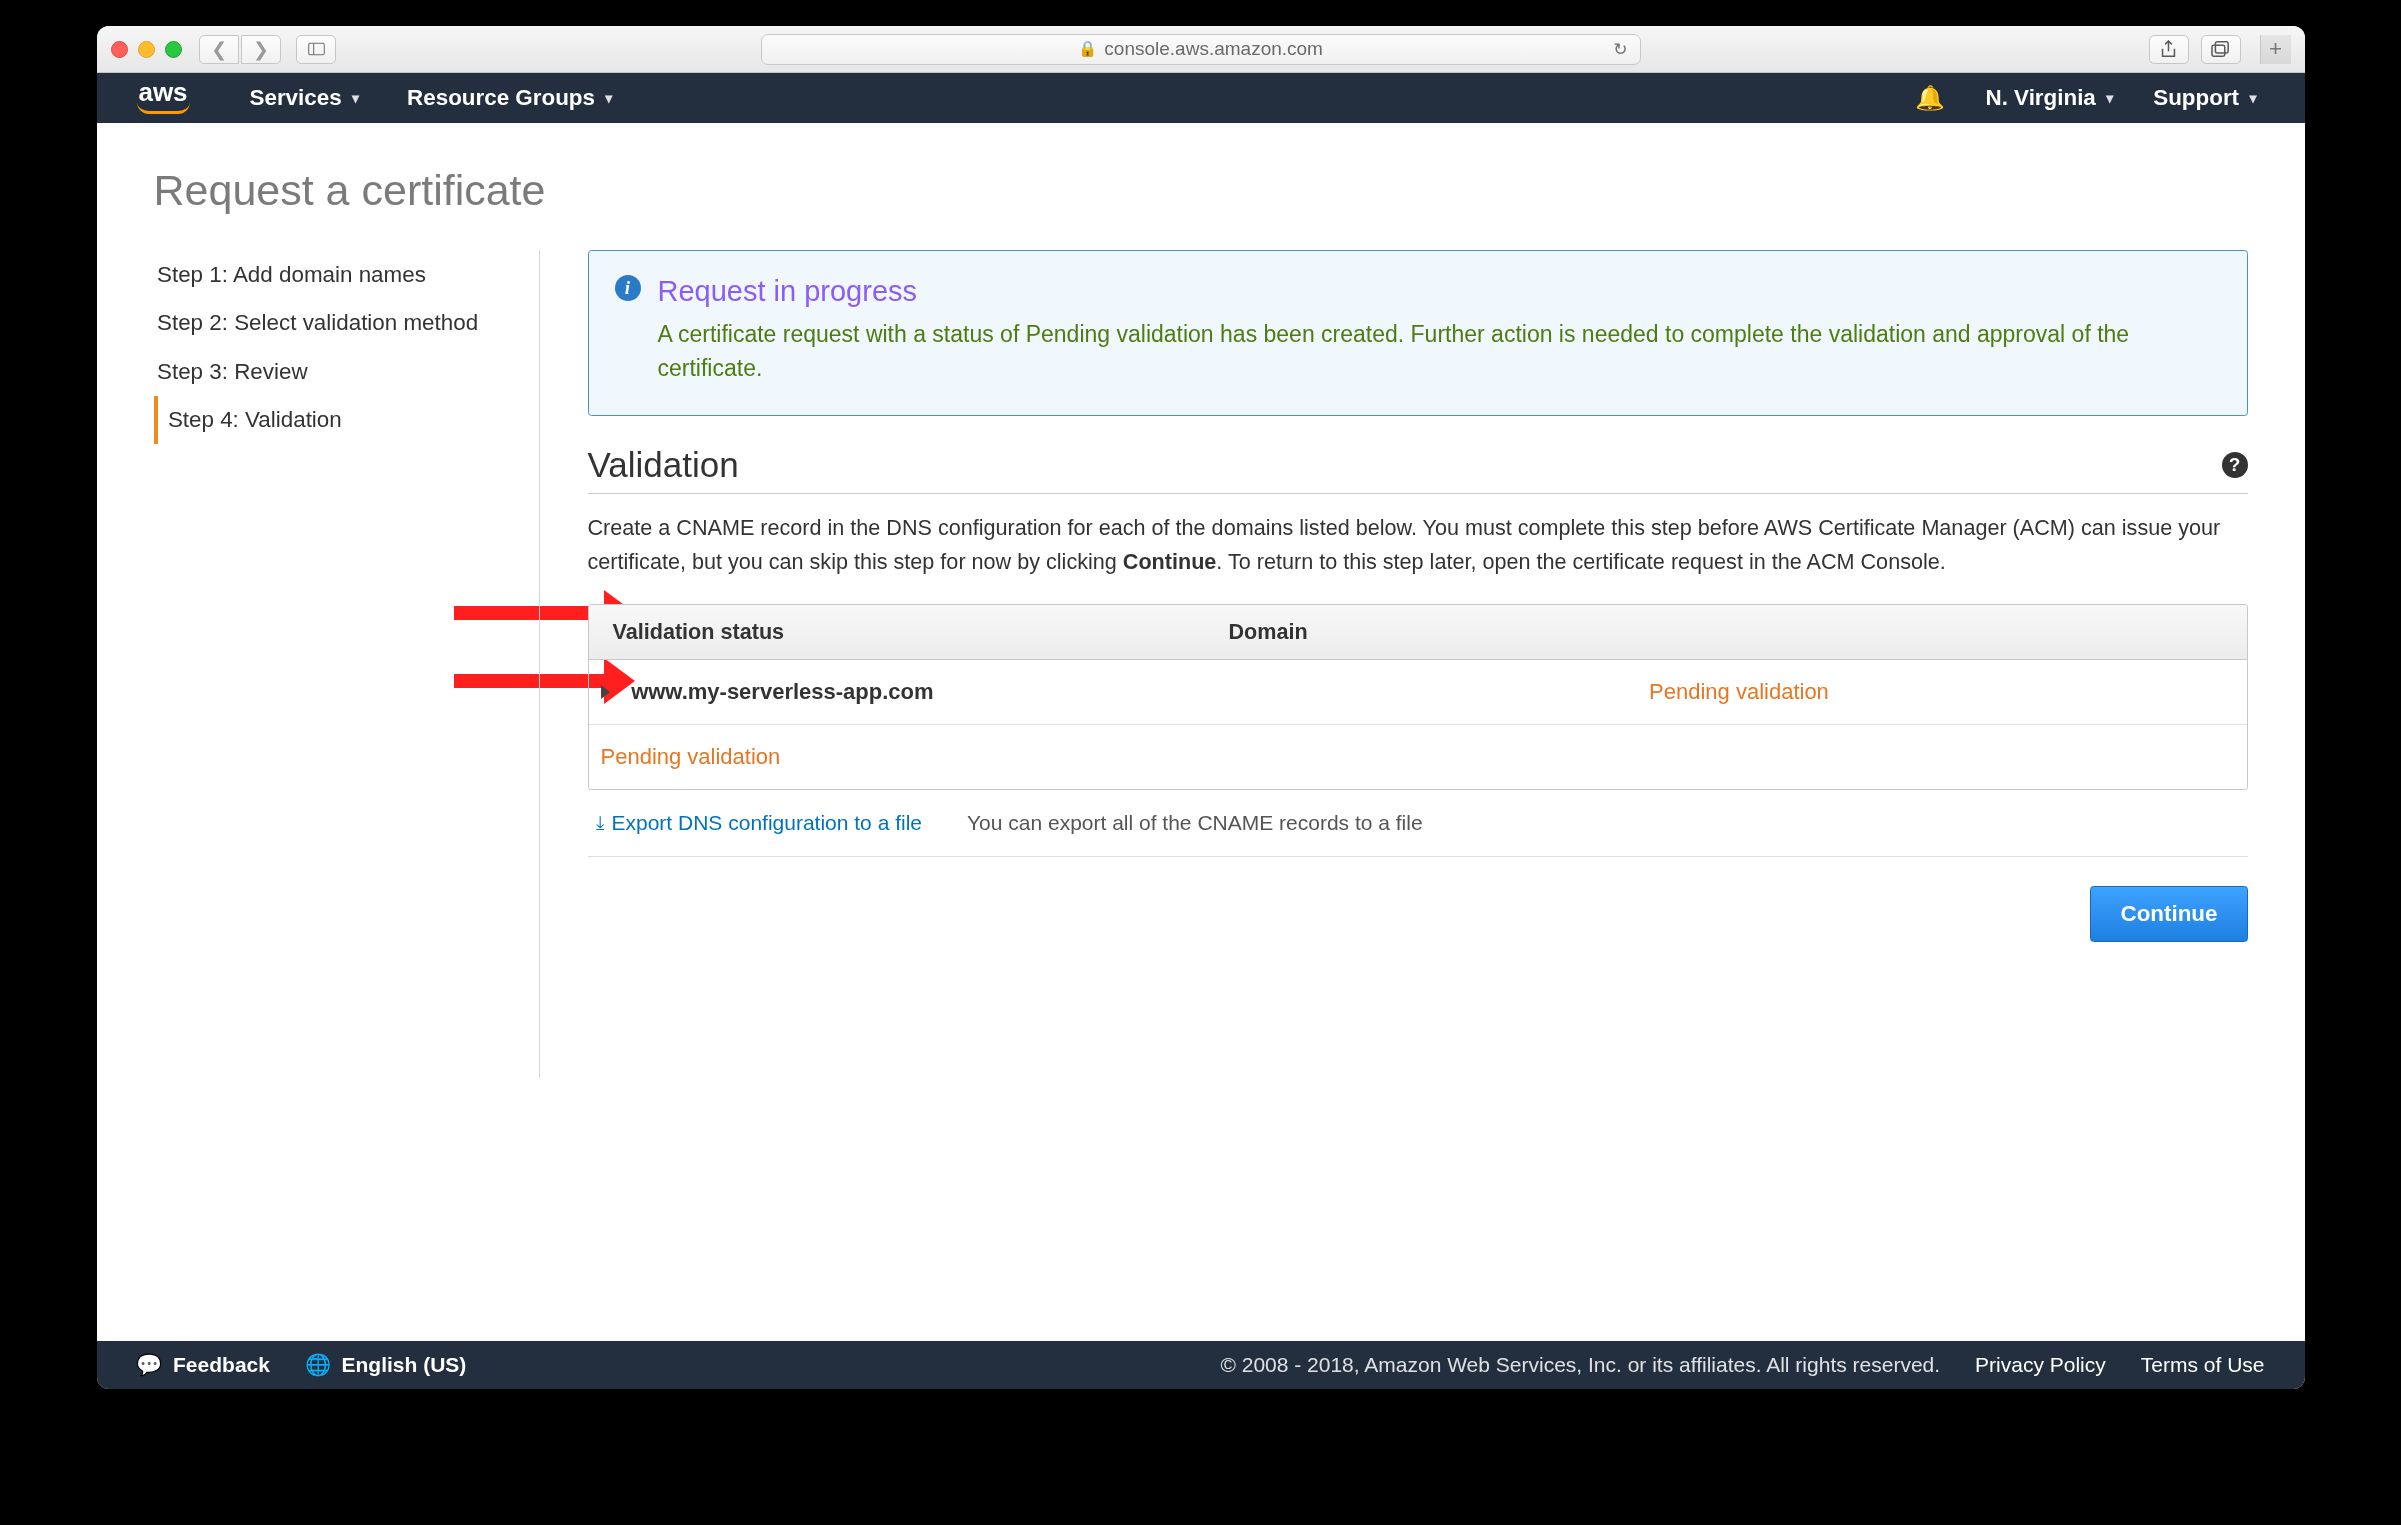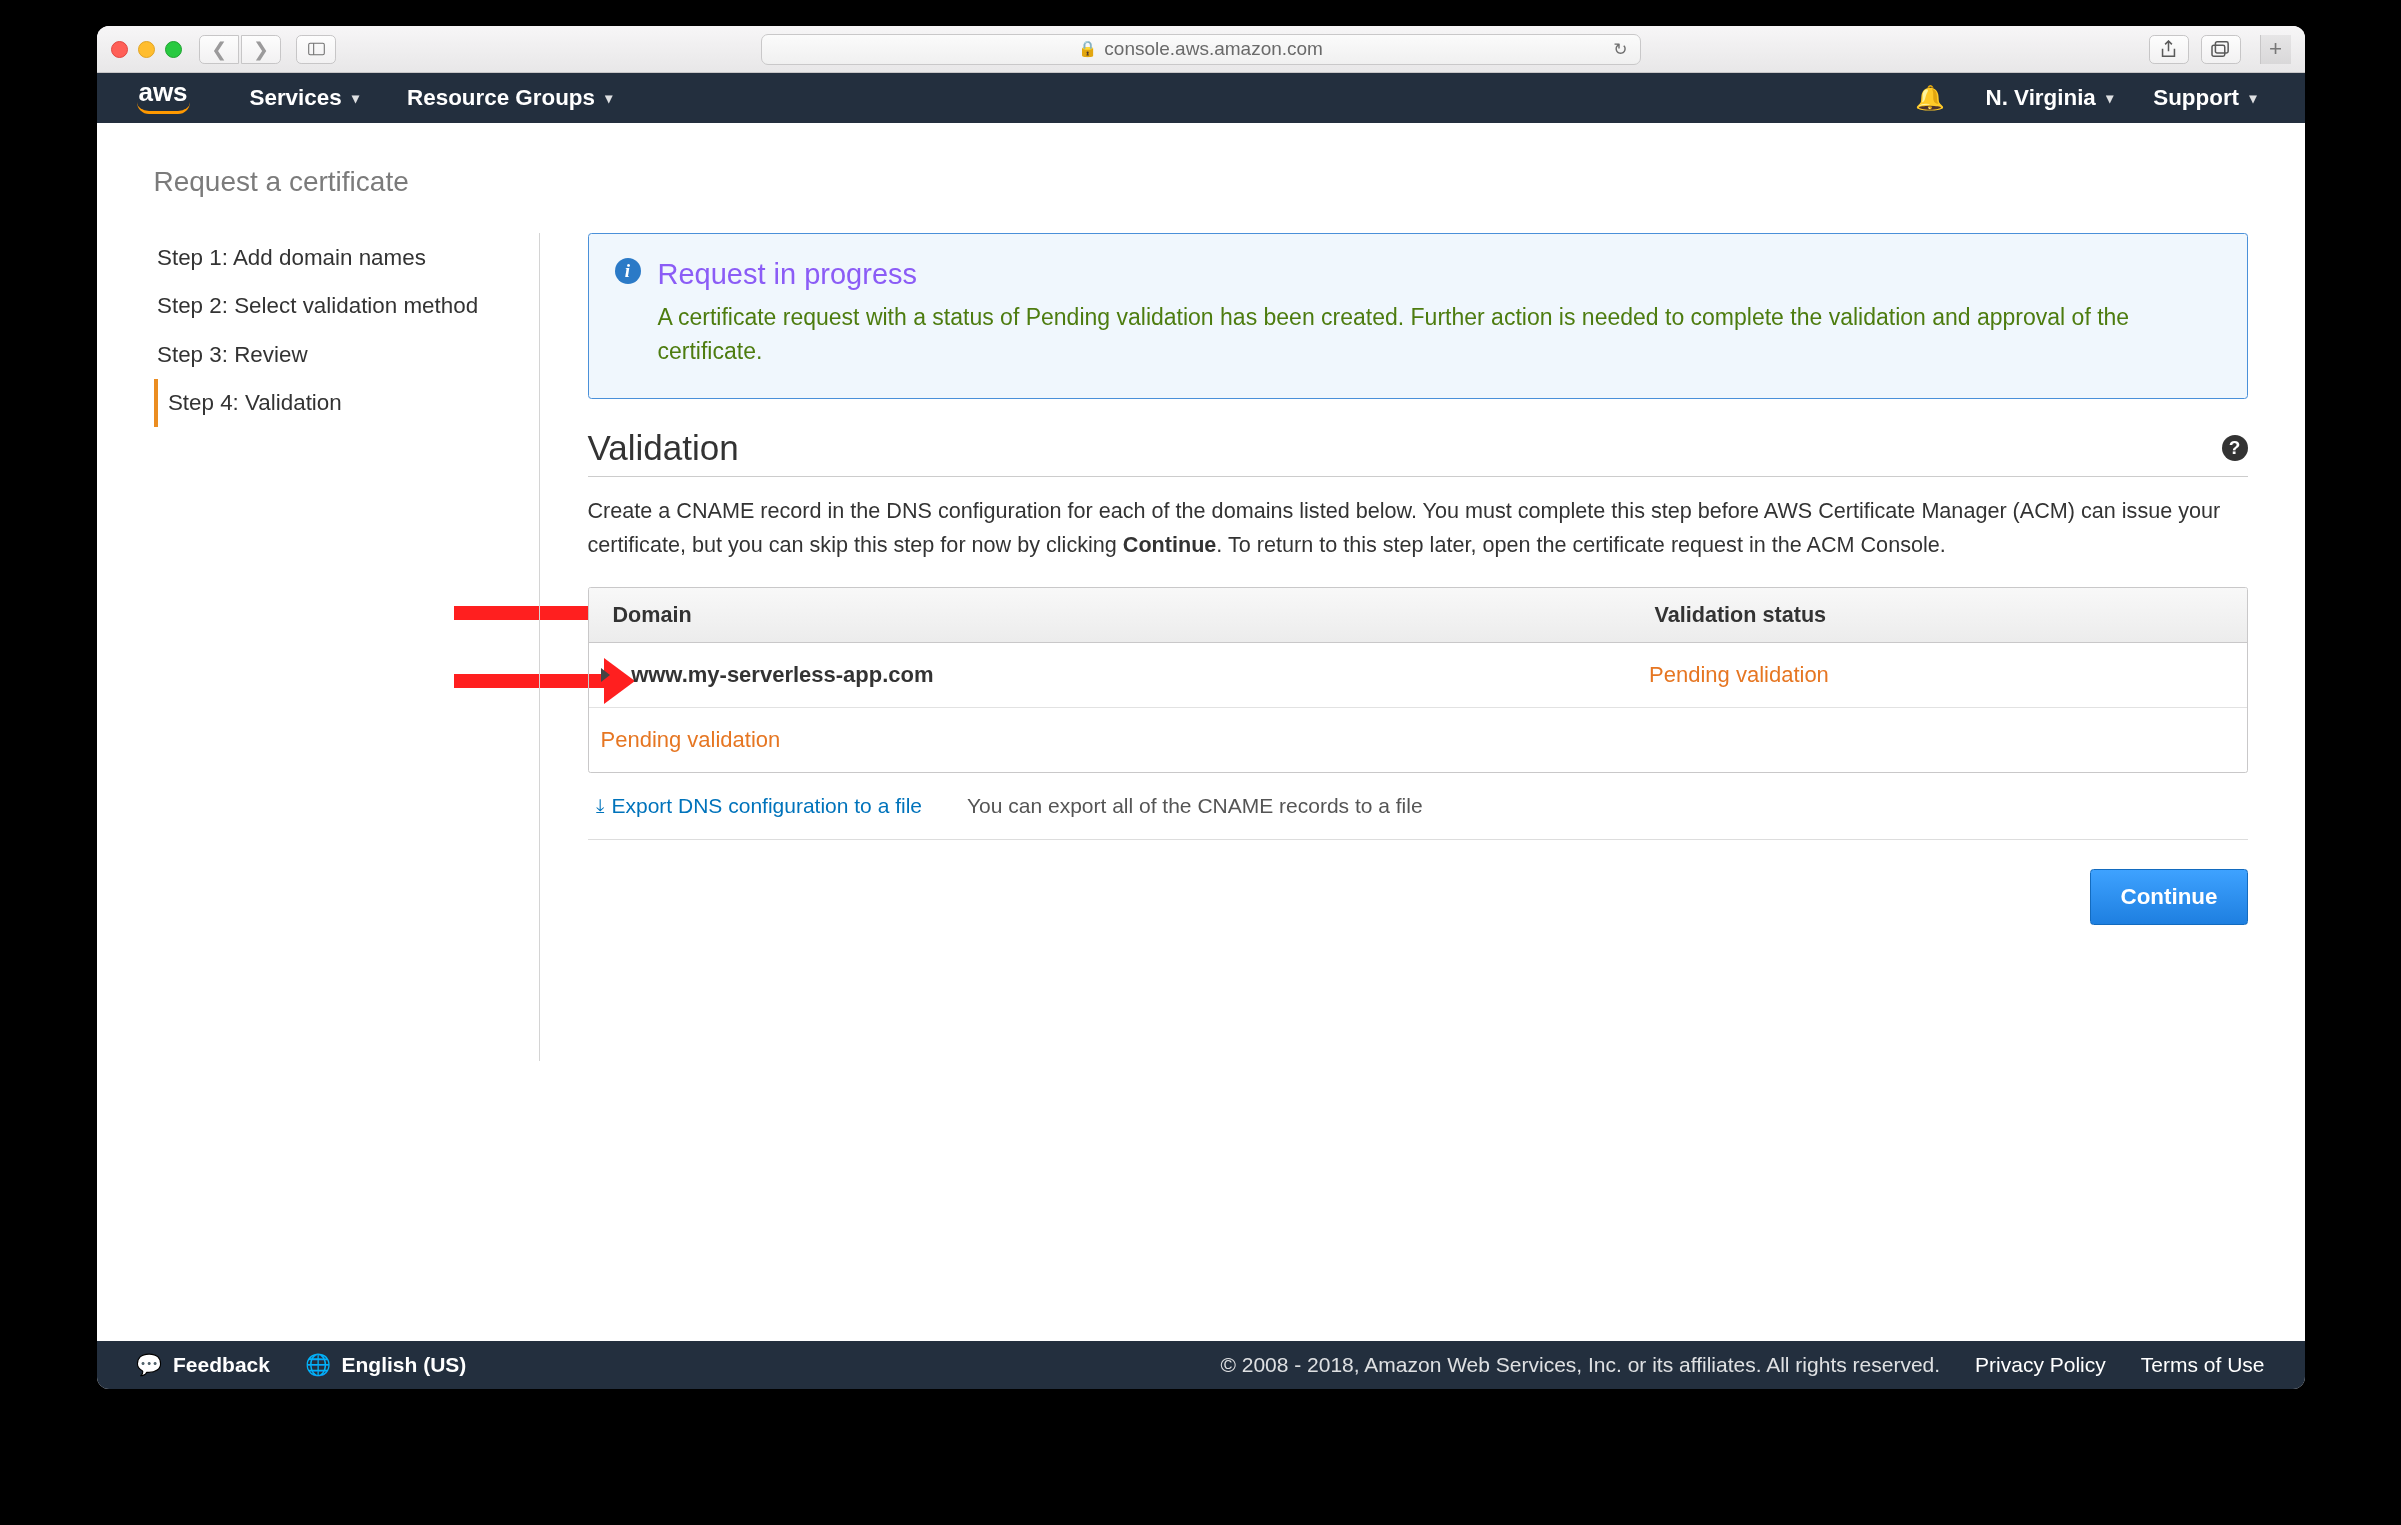--- a/index.html
+++ b/index.html
@@ -24,21 +24,21 @@
 .tool-btn{width:40px;height:29px;border:0.9px solid #c7c6c7;background:linear-gradient(#fdfdfd,#f2f1f2);border-radius:5.2px;display:flex;align-items:center;justify-content:center;font-size:19px;color:#5a5a5a;}
 .newtab{width:31px;height:29px;background:linear-gradient(#e6e5e6,#d9d8d9);border-left:0.9px solid #c7c6c7;display:flex;align-items:center;justify-content:center;font-size:22.4px;color:#777;margin-left:7px;}
 .aws-nav{height:50px;background:#232f3e;display:flex;align-items:center;padding:0 40px;color:#fff;font-size:22.4px;}
 .aws-logo{font-weight:700;font-size:26px;display:flex;flex-direction:column;align-items:center;margin-right:60px;line-height:0.8;}
 .aws-logo .smile{width:53px;height:12px;border-bottom:3.5px solid #ff9900;border-radius:0 0 43px 43px;margin-top:-1.7px;}
 .nav-item{display:flex;align-items:center;gap:10.4px;margin-right:48px;cursor:pointer;font-weight:600;}
 .nav-caret{font-size:14px;opacity:0.85;}
 .nav-right{margin-left:auto;display:flex;align-items:center;gap:40px;}
 .bell{font-size:24px;}
 .page-body{flex:1;background:#fff;padding:43px 57px 0;position:relative;}
-.page-title{font-size:28px;font-weight:300;color:#7b7b7b;margin-bottom:35px;}
+.page-title{font-size:43px;font-weight:300;color:#7b7b7b;margin-bottom:35px;}
 .layout{display:flex;gap:48px;position:relative;}
 .sidebar{width:386px;border-right:0.9px solid #d4d4d4;min-height:828px;}
 .step{font-size:22.4px;color:#333;padding:8.6px 0 8.6px 3.5px;line-height:1.4;}
 .step.active{border-left:4.3px solid #eb8d21;padding-left:10.4px;font-weight:500;color:#333;}
 .main{flex:1;}
 .infobox{border:1.7px solid #4a90d9;background:#f0f7fd;border-radius:3.5px;padding:24px 31px 29px 69px;position:relative;margin-bottom:29px;}
 .infobox .iicon{position:absolute;left:26px;top:24px;width:26px;height:26px;border-radius:50%;background:#2b7ac7;color:#fff;display:flex;align-items:center;justify-content:center;font-weight:700;font-size:19px;font-family:Georgia,serif;font-style:italic;}
 .infobox h3{color:#8b5cf6;font-size:29px;font-weight:400;margin-bottom:8.6px;}
 .infobox p{color:#4d7c0f;font-size:23px;line-height:1.5;}
 .sect-head{display:flex;align-items:center;border-bottom:0.9px solid #ccc;padding-bottom:8.6px;margin-bottom:17px;}
@@ -171,22 +171,22 @@
           <h2>Validation</h2>
           <span class="help-icon">?</span>
         </div>
 
         <p class="sect-desc">
           <span>Create a CNAME record in the DNS configuration for each of the domains listed below. You must complete this step before AWS Certificate Manager (ACM) can issue your certificate, but you can skip this step for now by clicking </span><b>Continue</b><span>. To return to this step later, open the certificate request in the ACM Console.</span>
         </p>
 
         <div class="domain-table">
           <div class="dt-head">
+            <div class="col col-status">Validation status</div>
             <div class="col col-domain">Domain</div>
-            <div class="col col-status">Validation status</div>
           </div>
           <div class="dt-row">
             <div class="col col-domain">
               <span class="expand-tri"></span>
               <span class="dom-name">www.my-serverless-app.com</span>
             </div>
             <div class="col col-status pending">Pending validation</div>
           </div>
           <div class="dt-row">
             <div class="col col-status pending">Pending validation</div>

